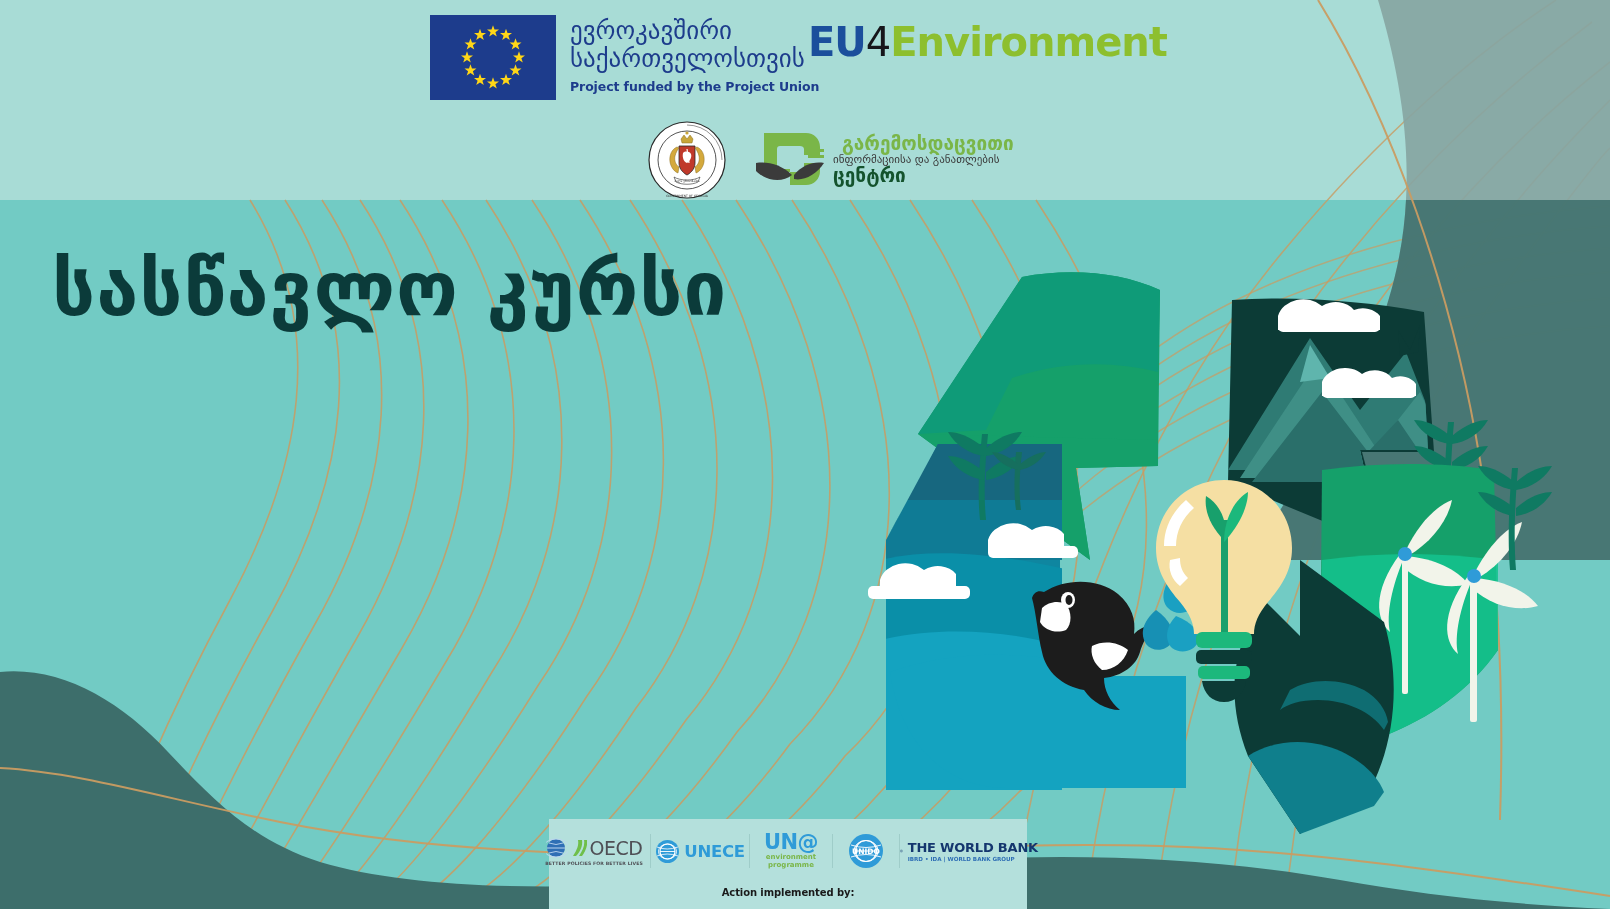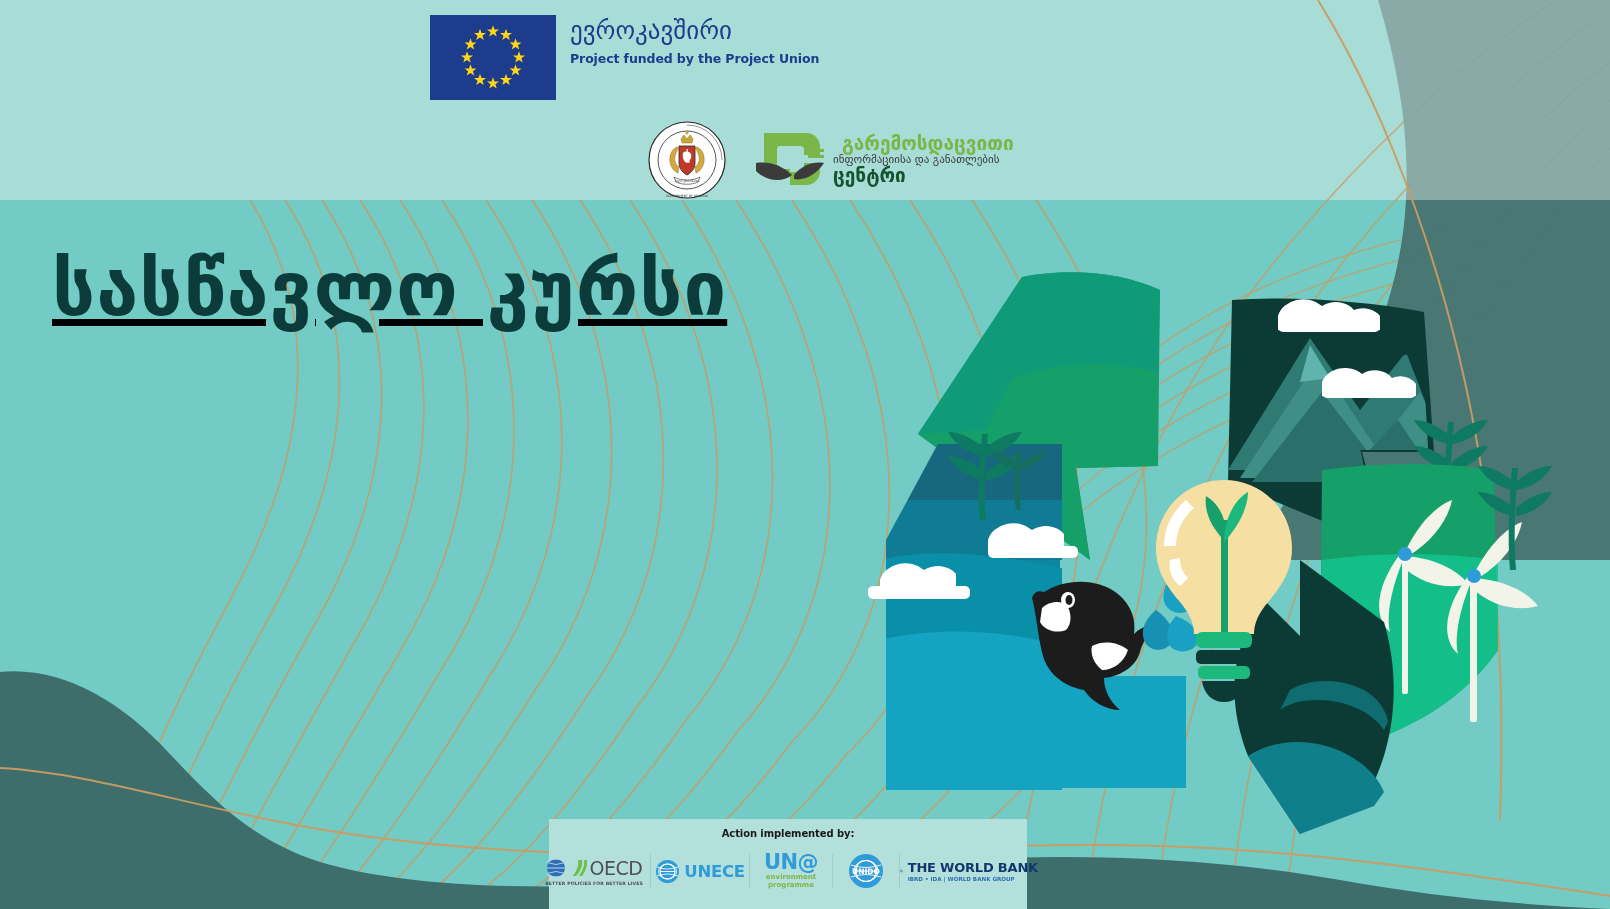--- a/index.html
+++ b/index.html
@@ -39,21 +39,21 @@
   #logo-row-ge{position:absolute;left:648px;top:121px;display:flex;align-items:center;gap:0;}
   #gov-emblem{width:78px;height:78px;flex:none;}
   #eiec-logo{display:flex;align-items:center;margin-left:28px;}
   #eiec-mark{width:72px;height:62px;flex:none;}
   #eiec-text{margin-left:7px;}
   .eiec-l1{font-size:19px;font-weight:700;color:#7ab648;line-height:1;white-space:nowrap;margin-left:9px;}
   .eiec-l2{font-size:11px;font-weight:400;color:#3b3b3b;line-height:1.25;white-space:nowrap;}
   .eiec-l3{font-size:19px;font-weight:700;color:#14532d;line-height:1.05;white-space:nowrap;}
 
   
-  #title-wrap{position:absolute;left:52px;top:250px;width:900px;text-decoration:underline;}
+  #title-wrap{position:absolute;left:52px;top:250px;width:900px;}
   #main-title{
     color:#0b3b3a;font-size:76px;font-weight:700;line-height:1.02;
     letter-spacing:1px;white-space:nowrap;
   }
   #subtitle{
     color:#0b3b3a;font-size:52px;font-weight:700;line-height:1.32;
     letter-spacing:0.5px;margin-top:42px;
   }
   #subtitle .sl{display:block;white-space:nowrap;}
 
@@ -353,25 +353,27 @@
                 </g>
               <g transform="rotate(330) translate(0,-26) rotate(-330)">
                   <polygon points="0,-6.2 1.5,-1.9 6,-1.9 2.4,0.8 3.8,5.1 0,2.4 -3.8,5.1 -2.4,0.8 -6,-1.9 -1.5,-1.9"></polygon>
                 </g>
             </g>
           </g>
         </svg>
       </div>
       <div id="eu-text-block">
         <div class="eu-ka-line">ევროკავშირი</div>
+        <div class="eu-ka-line">საქართველოსთვის</div>
         <div id="eu-funded-note">Project funded by the Project Union</div>
       </div>
     </div>
 
     <div id="eu4env-block">
+      <div id="eu4env-title"><span class="eu">EU</span><span class="four">4</span><span class="env">Environment</span></div>
     </div>
 
     <div id="logo-row-ge">
       <svg id="gov-emblem" viewBox="0 0 78 78">
         <circle cx="39" cy="39" r="38" fill="#ffffff" stroke="#2a2a2a" stroke-width="1.2"></circle>
         <circle cx="39" cy="39" r="29" fill="#ffffff" stroke="#2a2a2a" stroke-width="0.8"></circle>
 
         <path d="M39,4 A35,35 0 0 1 74,39" fill="none" stroke="#2a2a2a" stroke-width="0.5"></path>
         <g font-size="3.2" fill="#2a2a2a" font-family="DejaVu Sans, sans-serif">
           <text x="39" y="76" text-anchor="middle" font-size="3">GOVERNMENT OF GEORGIA</text>
@@ -409,21 +411,20 @@
     </div>
   </div>
 
   <div id="title-wrap">
     <div id="main-title">სასწავლო კურსი</div>
     <div id="subtitle">
     </div>
   </div>
 
   <div id="footer-bar">
-    <div id="footer-caption">Action implemented by:</div>
     <div id="footer-logos">
 
       <div class="flogo f-oecd">
         <div class="row">
           <svg width="22" height="22" viewBox="0 0 22 22">
             <circle cx="10" cy="11" r="9" fill="#2f6fb5"></circle>
             <path d="M1,11 h18 M10,2 a13,9 0 0 0 0,18 a13,9 0 0 0 0,-18" fill="none" stroke="#bcd6ef" stroke-width="1"></path>
             <path d="M3,6 q7,3 14,0 M3,16 q7,-3 14,0" fill="none" stroke="#bcd6ef" stroke-width="0.9"></path>
           </svg>
           <svg width="16" height="20" viewBox="0 0 16 20">
@@ -475,15 +476,16 @@
           <path d="M1.8,15 h26.4" stroke="#14366e" stroke-width="1.6"></path>
           <path d="M4,7.5 q11,5 22,0 M4,22.5 q11,-5 22,0" fill="none" stroke="#14366e" stroke-width="1.3"></path>
         </svg>
         <div class="wb-text">
           <span class="wb-name">THE WORLD BANK</span>
           <span class="wb-sub">IBRD • IDA | WORLD BANK GROUP</span>
         </div>
       </div>
 
     </div>
+    <div id="footer-caption">Action implemented by:</div>
   </div>
 
 </div>
 
 </body></html>

